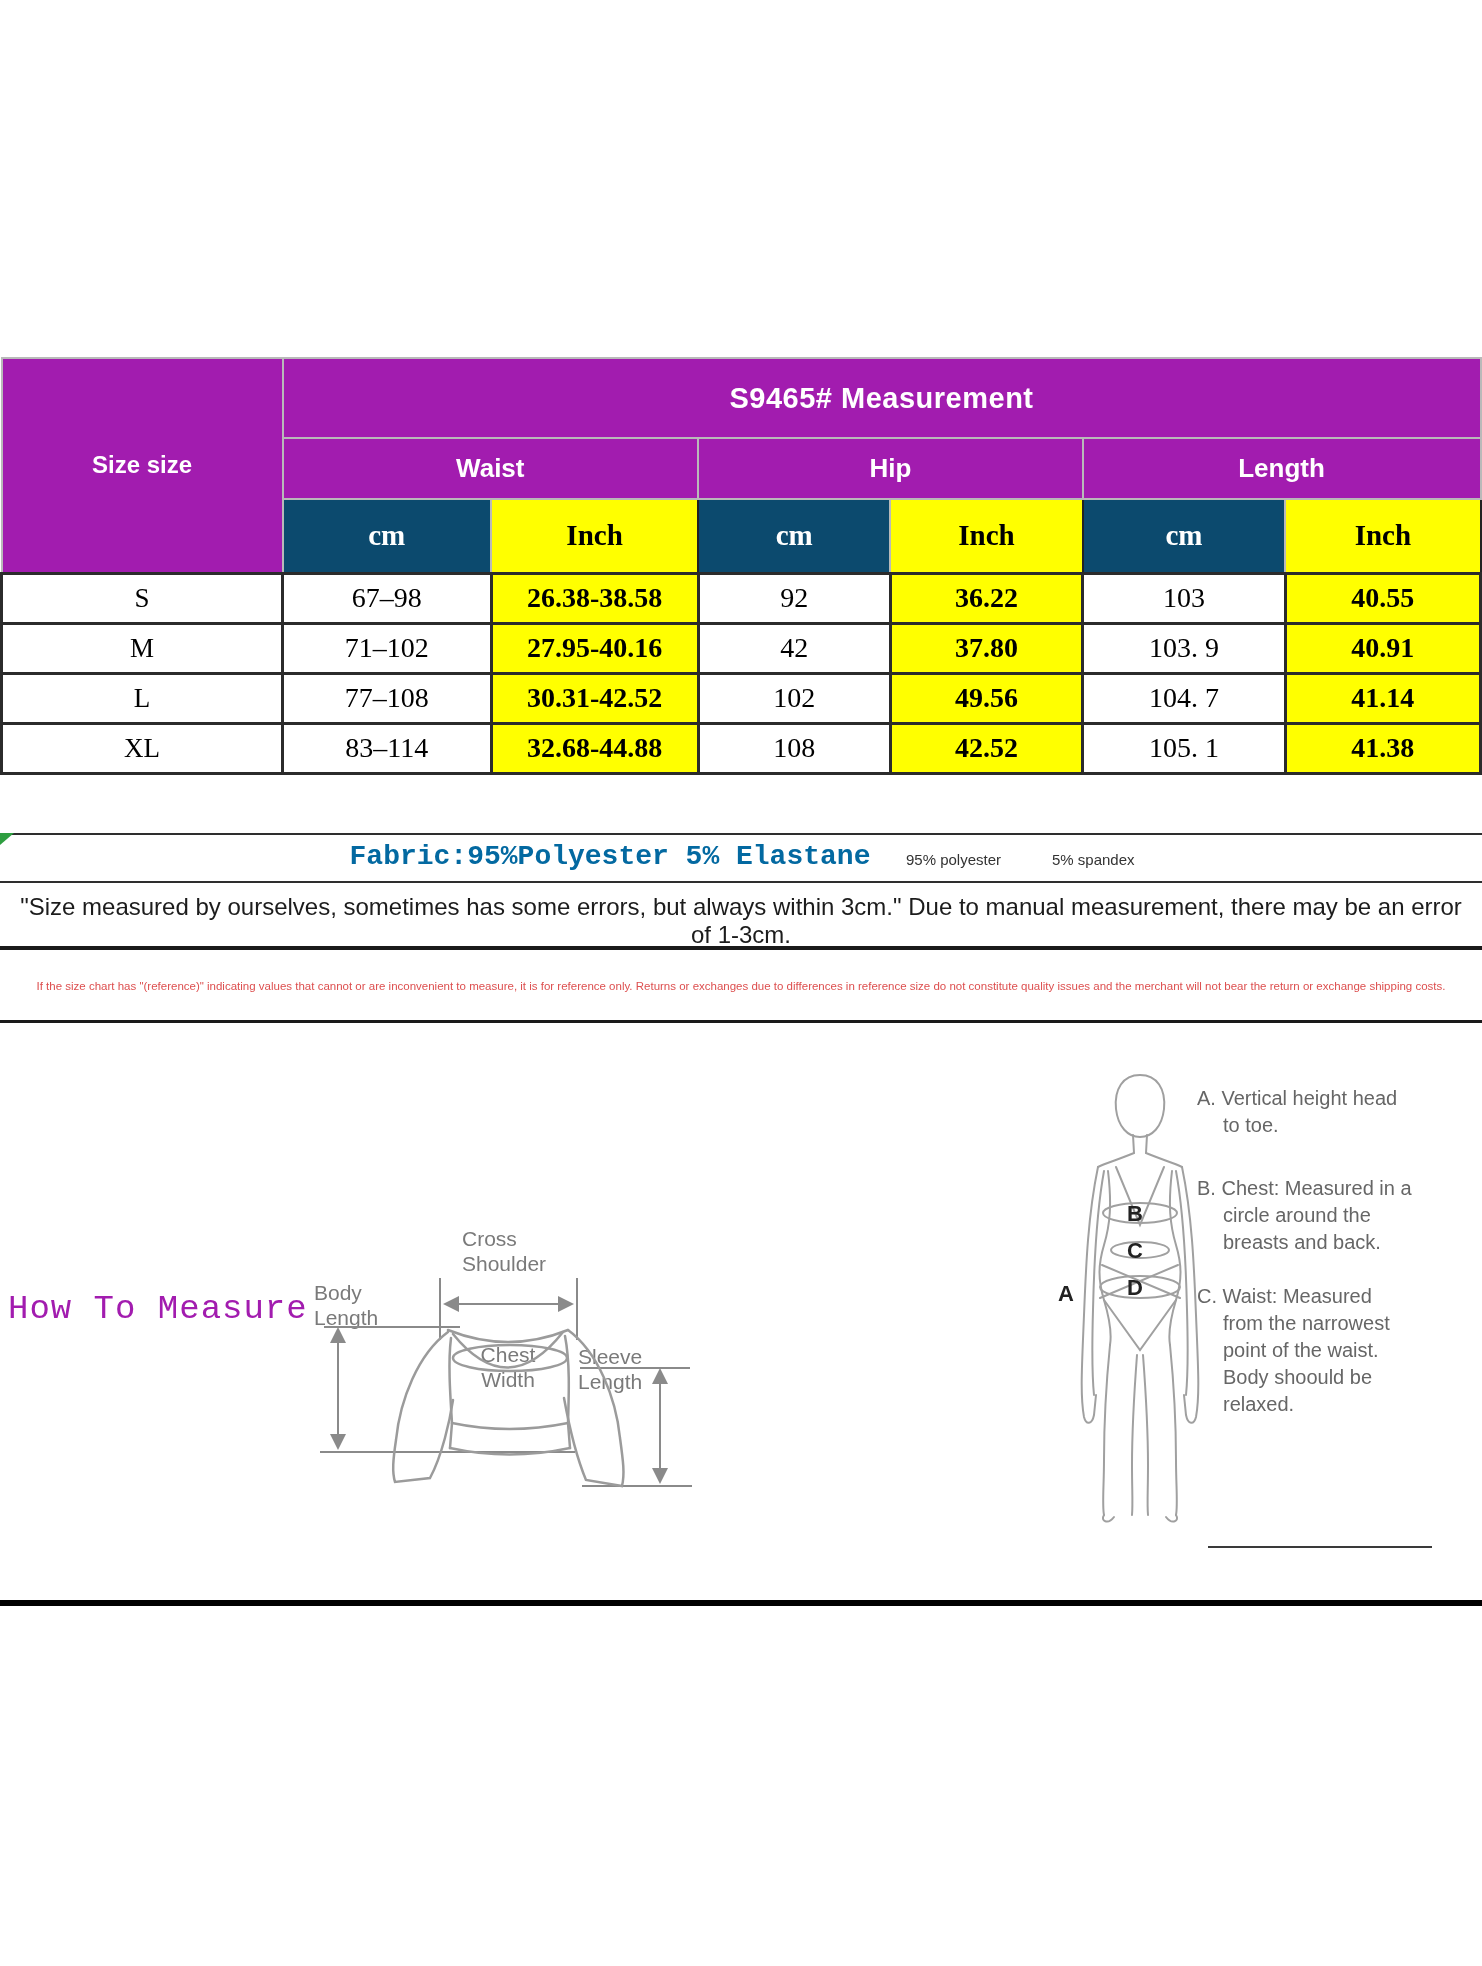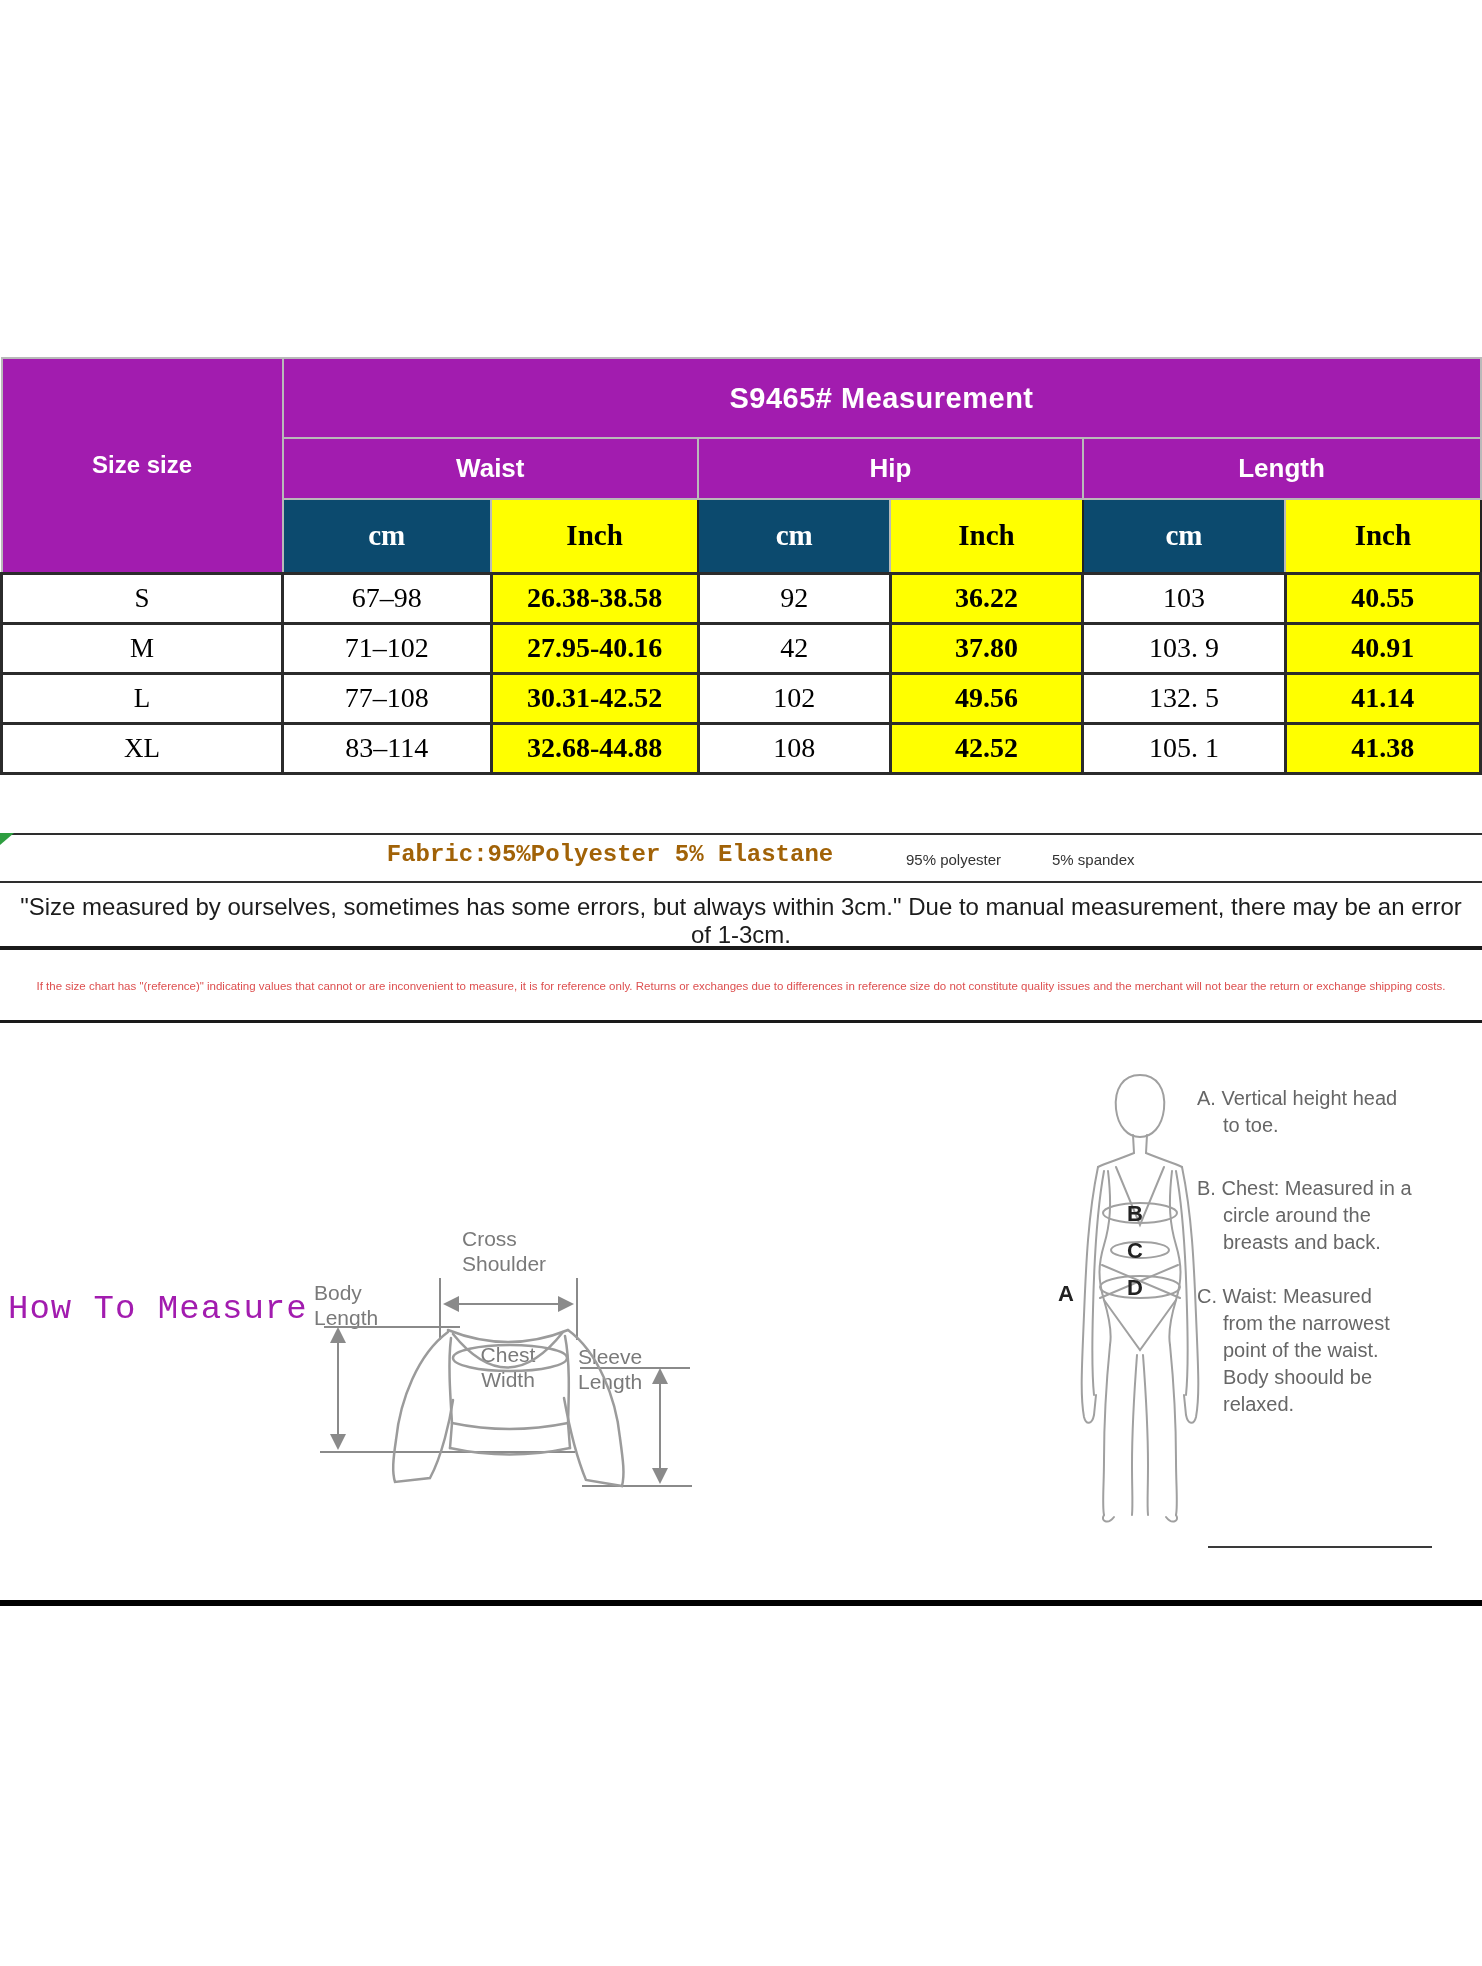--- a/index.html
+++ b/index.html
@@ -25,21 +25,21 @@
   td.d{background:#ffffff;border:3px solid #2b2b2b;font-family:"Liberation Serif",serif;
        font-size:28px;color:#000;}
   td.d.sz{font-size:27px;}
   td.d.inch{background:#ffff00;font-weight:bold;}
 
   
   .hline{position:absolute;left:0;width:1482px;background:#2e2e2e;}
   #weight-row{position:absolute;left:0;top:783px;width:1482px;height:50px;line-height:50px;
               text-align:center;font-size:26px;color:#111;}
   #fabric-main{position:absolute;left:280px;top:841px;width:660px;text-align:center;
-               font-family:"Liberation Mono",monospace;font-weight:bold;font-size:24px;color:#a16207;}
+               font-family:"Liberation Mono",monospace;font-weight:bold;font-size:28px;color:#0369a1;}
   .fabric-note{position:absolute;top:851px;font-size:15px;color:#333;}
   #fabric-note-1{left:906px;}
   #fabric-note-2{left:1052px;}
   #disclaimer{position:absolute;left:0;top:893px;width:1482px;text-align:center;
               font-size:24px;line-height:28px;color:#1c1c1c;white-space:pre-line;}
   #reference-note{position:absolute;left:0;top:980px;width:1482px;text-align:center;
                   font-size:11.5px;color:#dd4f4f;}
   #green-wedge{position:absolute;left:0;top:833px;width:0;height:0;
                border-top:12px solid #2e9e40;border-right:14px solid transparent;}
 
@@ -113,21 +113,21 @@
         <td class="d inch">37.80</td>
         <td class="d">103. 9</td>
         <td class="d inch">40.91</td>
       </tr>
       <tr class="r-data">
         <td class="d sz">L</td>
         <td class="d">77–108</td>
         <td class="d inch">30.31-42.52</td>
         <td class="d">102</td>
         <td class="d inch">49.56</td>
-        <td class="d">132. 5</td>
+        <td class="d">104. 7</td>
         <td class="d inch">41.14</td>
       </tr>
       <tr class="r-data">
         <td class="d sz">XL</td>
         <td class="d">83–114</td>
         <td class="d inch">32.68-44.88</td>
         <td class="d">108</td>
         <td class="d inch">42.52</td>
         <td class="d">105. 1</td>
         <td class="d inch">41.38</td>

